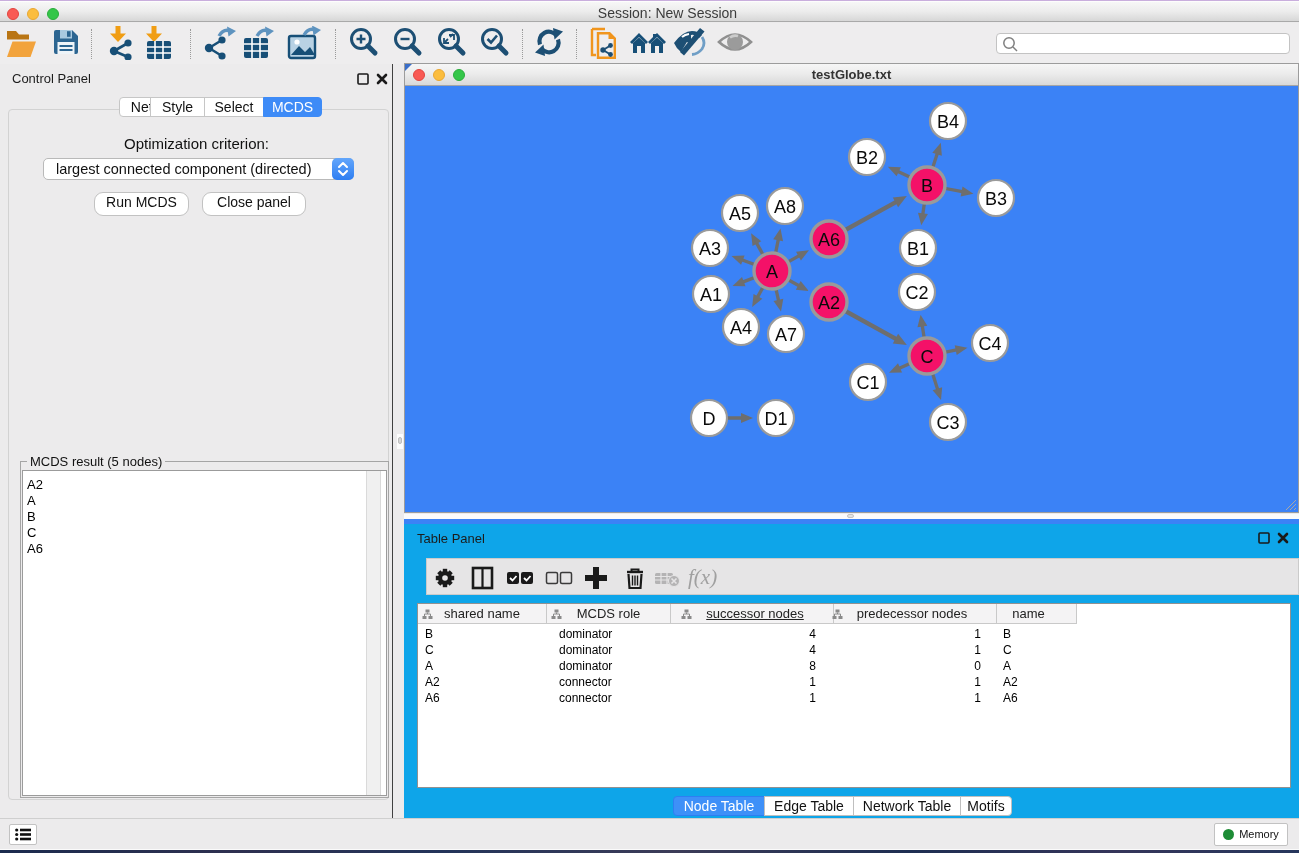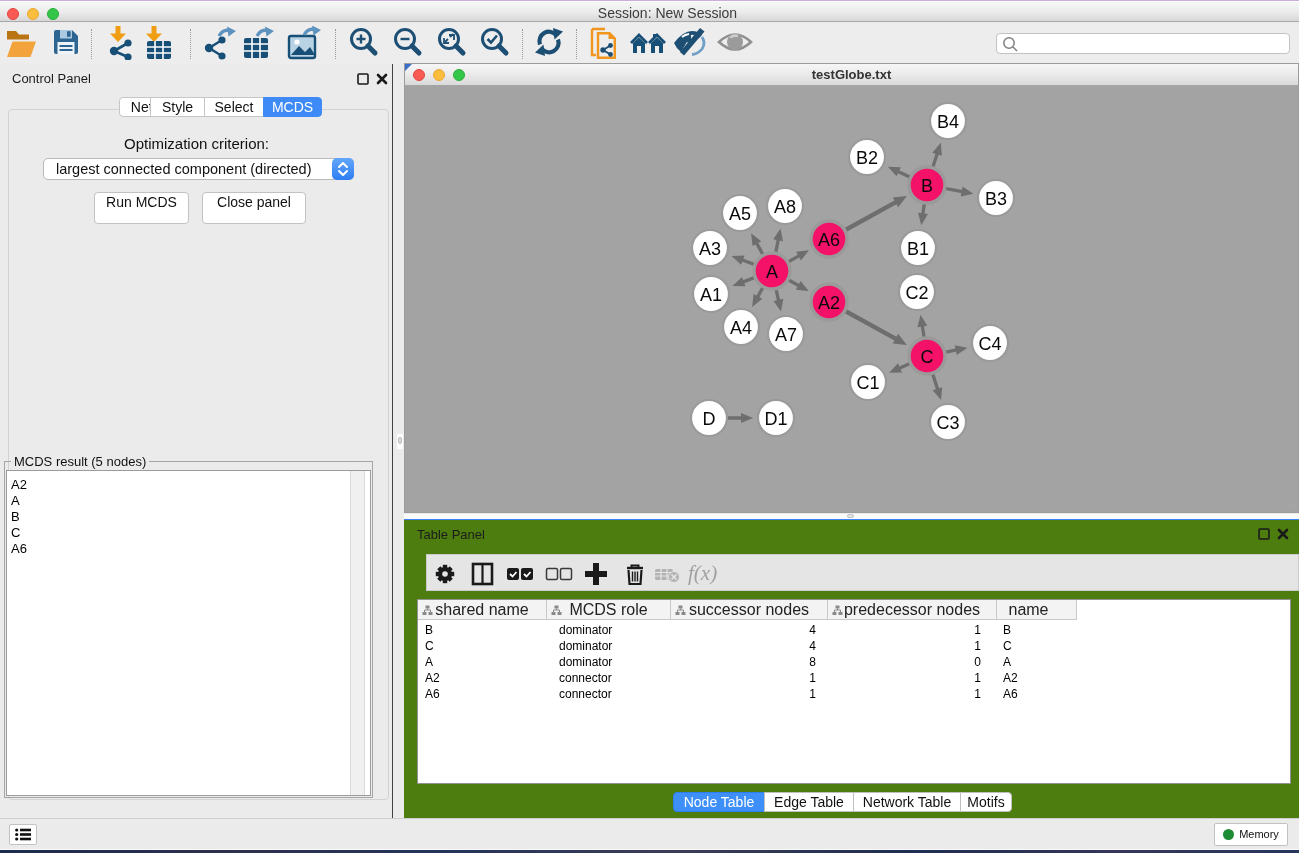--- a/index.html
+++ b/index.html
@@ -26,40 +26,40 @@
 #ctrlpanel .hdr { position:absolute; left:12px; top:7px; font-size:13px; color:#1c1c1c; }
 .tabrow { position:absolute; top:33px; font-size:14px; z-index:3; }
 .tab { position:absolute; top:0; height:20px; line-height:19px; text-align:center; background:#fff; border:1px solid #c6c6c6; color:#111; }
 .tab.sel { background:#3e8bf7; border-color:#3e8bf7; color:#fff; }
 #innerbox { left:8px; top:45px; width:381px; height:691px; border:1px solid #d2d2d2; border-radius:4px; background:#ecebec; }
 
 #optlabel { left:0; top:71px; width:393px; text-align:center; font-size:15px; color:#111; }
 #dropdown { left:43px; top:94px; width:311px; height:22px; background:#fff; border:1px solid #b9b9b9; border-radius:5px; font-size:14.5px; color:#111; }
 #dropdown .txt { position:absolute; left:12px; top:2px; }
 #dropdown .step { position:absolute; right:-1px; top:-1px; width:22px; height:22px; border-radius:5px; background:linear-gradient(180deg,#63a6fb,#2e7ef2); }
-.btn { position:absolute; height:32px; background:#fff; border:1px solid #c2c2c2; border-radius:4px; text-align:center; font-size:14px; color:#111; line-height:18px; }
-
-#fieldset { left:4px; top:397px; width:369px; height:337px; border:1px solid #a5a5a5;padding-left:12px; }
+.btn { position:absolute; height:24px; background:#fff; border:1px solid #c2c2c2; border-radius:9px; text-align:center; font-size:14px; color:#111; line-height:18px; }
+
+#fieldset { left:20px; top:397px; width:369px; height:337px; border:1px solid #a5a5a5;padding-left:12px; }
 #fieldset .legend { position:absolute; left:6px; top:-8px; background:#ecebec; padding:0 3px; font-size:13px; color:#111; }
 #listbox { position:absolute; left:1px; top:8px; width:365px; height:326px; background:#fff; border:1px solid #9b9b9b; font-size:13px; color:#000; }
 #listbox .items { position:absolute; left:4px; top:6px; line-height:16px; }
 #listbox .sbar { position:absolute; right:5px; top:0px; width:15px; height:100%; background:#f0f0f0; border-left:1px solid #dadada; border-right:1px solid #dadada; }
 
 
-#netwin { left:404px; top:63px; width:895px; height:450px; background:#a3a3a3; border:1px solid #9c9c9c; }
+#netwin { left:404px; top:63px; width:895px; height:450px; background:#3b82f6; border:1px solid #9c9c9c; }
 #nettitle { position:absolute; left:0; top:0; width:100%; height:22px;
   background:linear-gradient(180deg,#f6f6f6 0%,#ececec 45%,#d9d9d9 100%); border-bottom:1px solid #a5a5a5; }
 #nettitle .title { width:100%; text-align:center; font-size:13px; color:#333; line-height:21px; font-weight:bold;}
 
 
-#tablepanel { left:404px; top:519px; width:895px; height:299px; background:#4d7c0f; border-top:1px solid #3b82f6;}
+#tablepanel { left:404px; top:519px; width:895px; height:299px; background:#0ea5e9; border-top:5px solid #3b82f6;}
 #tablepanel .hdr { position:absolute; left:13px; top:7px; font-size:13px; color:#1c1c1c; }
 #tptoolbar { position:absolute; left:22px; top:34px; width:873px; height:37px; background:#e6e5e6; border:1px solid #cbcbcb; }
 #tptable { position:absolute; left:13px; top:79px; width:874px; height:185px; background:#fff; border:1px solid #919191; }
-#thead { position:absolute; left:0; top:0; width:659px; height:20px; background:#f4f3f4; border-bottom:1px solid #c9c9c9; font-size:16px; color:#222; }
+#thead { position:absolute; left:0; top:0; width:659px; height:20px; background:#f4f3f4; border-bottom:1px solid #c9c9c9; font-size:13px; color:#222; }
 .thcell { position:absolute; top:0; height:20px; line-height:20px; text-align:center; border-right:1px solid #c9c9c9; }
 .trow { position:absolute; font-size:12px; color:#000; height:16px; line-height:16px; }
 .tabbar { position:absolute; top:272px; font-size:14px; }
 .btab { position:absolute; top:0; height:20px; line-height:19px; text-align:center; background:#fff; border:1px solid #bfbfbf; color:#111; }
 .btab.sel { background:#3e90f8; border-color:#2e7ef2; color:#fff; }
 
 
 #statusbar { left:0; top:818px; width:1299px; height:32px; background:#ecebec; border-top:1px solid #cfcfcf; border-bottom:1px solid #fbfbfb; }
 #bottomstrip { left:0; top:850px; width:1299px; height:3px; background:linear-gradient(90deg,#1b2b4e 0%,#2e3050 18%,#23345a 34%,#3c3c58 52%,#1e2e52 70%,#35355a 86%,#26365c 100%); }
 </style>
@@ -403,21 +403,21 @@
             <rect x="0.5" y="7" width="4" height="3" fill="#8a8a8a"></rect>
             <rect x="6.5" y="7" width="4" height="3" fill="#8a8a8a"></rect>
             <path d="M5.5 3.5 V5 M2.5 7 V5 H8.5 V7" stroke="#8a8a8a" fill="none"></path>
           </svg>shared name</div>
         <div class="thcell" style="left:129px; width:124px;"><svg width="11" height="11" viewBox="0 0 11 11" style="position:absolute;left:4px;top:5px">
             <rect x="3.5" y="0.5" width="4" height="3" fill="#8a8a8a"></rect>
             <rect x="0.5" y="7" width="4" height="3" fill="#8a8a8a"></rect>
             <rect x="6.5" y="7" width="4" height="3" fill="#8a8a8a"></rect>
             <path d="M5.5 3.5 V5 M2.5 7 V5 H8.5 V7" stroke="#8a8a8a" fill="none"></path>
           </svg>MCDS role</div>
-        <div class="thcell" style="left:253px; width:157px;"><svg width="11" height="11" viewBox="0 0 11 11" style="position:absolute;left:4px;top:5px">
+        <div class="thcell" style="left:259px; width:157px;text-decoration:underline;"><svg width="11" height="11" viewBox="0 0 11 11" style="position:absolute;left:4px;top:5px">
             <rect x="3.5" y="0.5" width="4" height="3" fill="#8a8a8a"></rect>
             <rect x="0.5" y="7" width="4" height="3" fill="#8a8a8a"></rect>
             <rect x="6.5" y="7" width="4" height="3" fill="#8a8a8a"></rect>
             <path d="M5.5 3.5 V5 M2.5 7 V5 H8.5 V7" stroke="#8a8a8a" fill="none"></path>
           </svg>successor nodes</div>
         <div class="thcell" style="left:410px; width:169px;"><svg width="11" height="11" viewBox="0 0 11 11" style="position:absolute;left:4px;top:5px">
             <rect x="3.5" y="0.5" width="4" height="3" fill="#8a8a8a"></rect>
             <rect x="0.5" y="7" width="4" height="3" fill="#8a8a8a"></rect>
             <rect x="6.5" y="7" width="4" height="3" fill="#8a8a8a"></rect>
             <path d="M5.5 3.5 V5 M2.5 7 V5 H8.5 V7" stroke="#8a8a8a" fill="none"></path>

